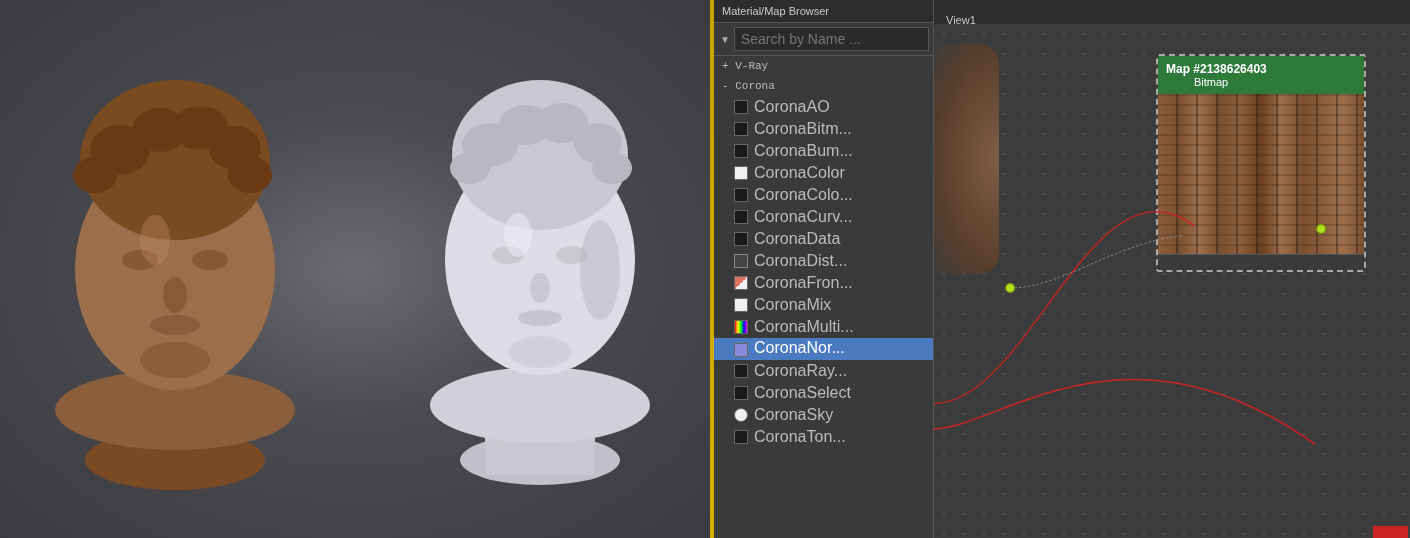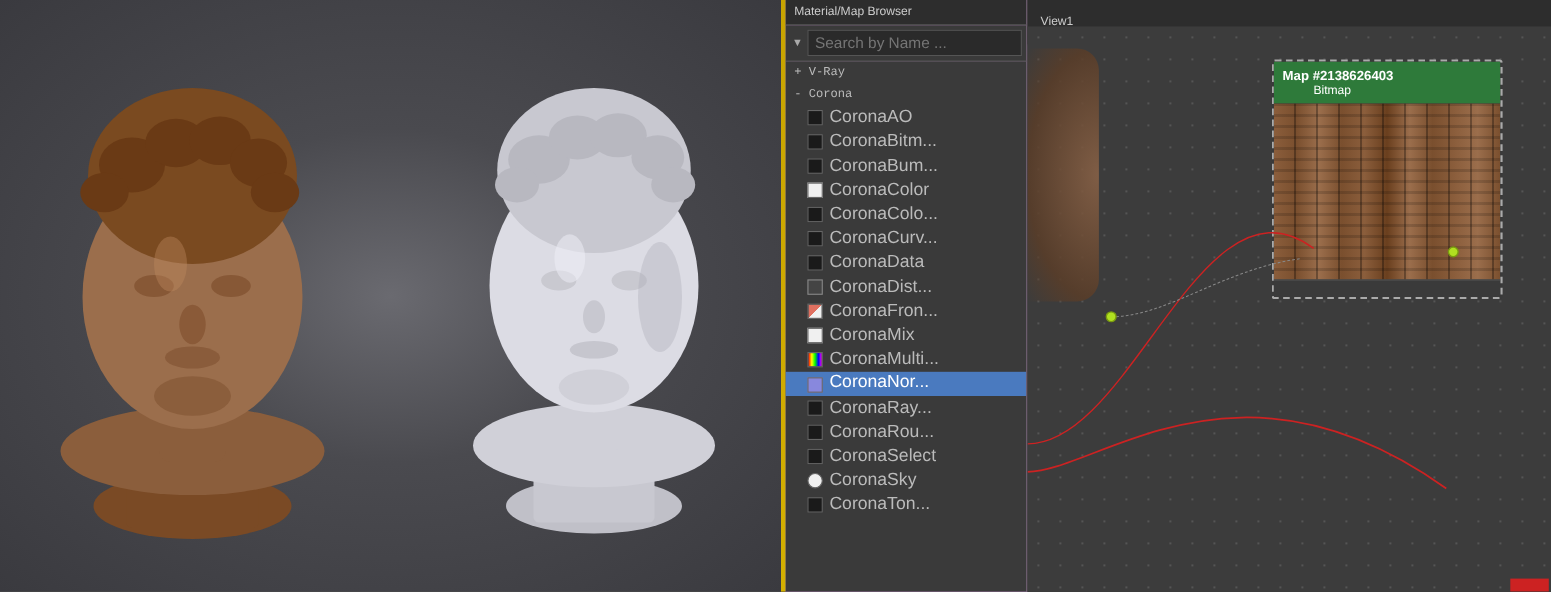--- a/index.html
+++ b/index.html
@@ -50,21 +50,21 @@
       height: 538px;
       display: flex;
       background: #3a3a3a;
       position: relative;
     }
 
     
     .material-browser {
       width: 220px;
       height: 538px;
-      background: #f0abfc;
+      background: #4c1d95;
       border-right: 1px solid #555;
       display: flex;
       flex-direction: column;
       flex-shrink: 0;
     }
 
     .browser-title-bar {
       background: #2d2d2d;
       padding: 5px 8px;
       font-size: 11px;
@@ -434,24 +434,20 @@
       <div class="list-item selected">
         <div class="item-swatch" style="background:#8888dd;"></div>
         <span>CoronaNor...</span>
       </div>
 
       <div class="list-item">
         <div class="item-swatch" style="background:#1a1a1a;"></div>
         <span>CoronaRay...</span>
       </div>
 
-      <div class="list-item">
-        <div class="item-swatch" style="background:#1a1a1a;"></div>
-        <span>CoronaRou...</span>
-      </div>
 
       <div class="list-item">
         <div class="item-swatch" style="background:#1a1a1a;"></div>
         <span>CoronaSelect</span>
       </div>
 
       <div class="list-item">
         <div class="item-swatch" style="background:#f0f0f0; border-radius:50%;"></div>
         <span>CoronaSky</span>
       </div>

